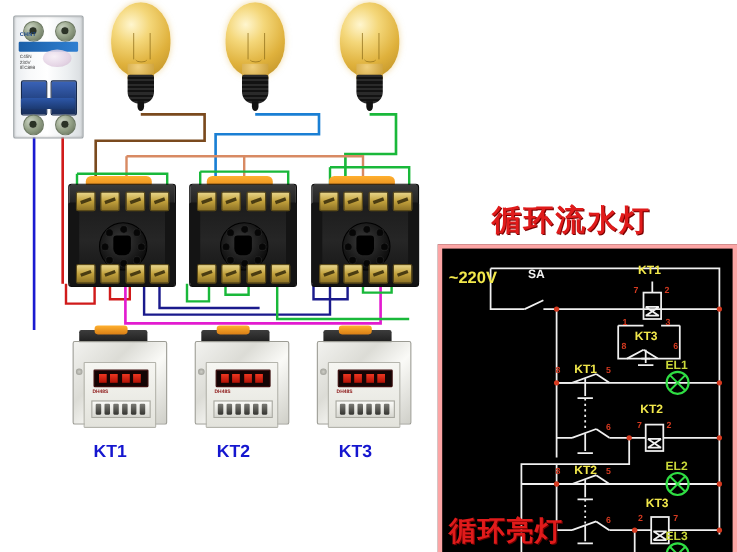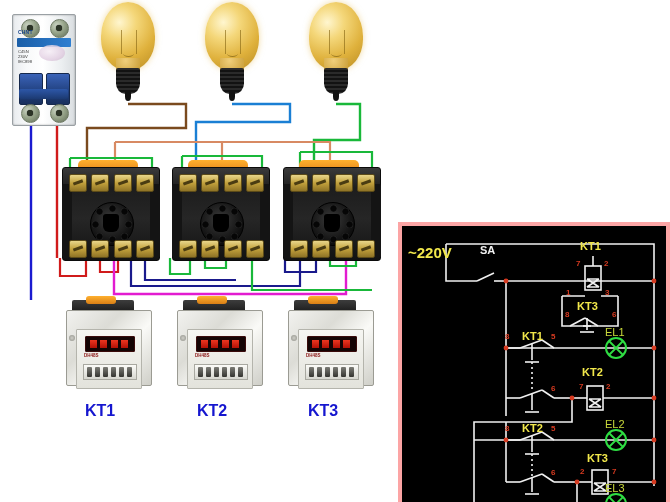--- a/index.html
+++ b/index.html
@@ -102,21 +102,21 @@
     font-family:"DejaVu Sans",sans-serif;letter-spacing:2px;
     text-shadow:1px 1px 0 #7a0000;}
   #panel{position:absolute;left:398px;top:222px;width:264px;height:278px;
     background:#000;border:4px solid #fca5a5;overflow:hidden;}
   #panel .bt{position:absolute;color:#e01b1b;font-weight:bold;font-size:25px;
     font-family:"DejaVu Sans",sans-serif;left:6px;top:240px;letter-spacing:1px;
     text-shadow:1px 1px 0 #6d0000;}
   .v220{position:absolute;left:6px;top:18px;color:#f2e84b;font-size:15px;font-weight:bold;}
   .sa{position:absolute;left:78px;top:18px;color:#f0f0f0;font-size:11px;font-weight:bold;}
   .ktx{position:absolute;color:#f2e84b;font-size:11px;font-weight:bold;}
-  .elx{position:absolute;color:#c9d83a;font-size:11px;font-weight:normal;}
+  .elx{position:absolute;color:#c9d83a;font-size:11px;font-weight:bold;}
   .tn{position:absolute;color:#d63a20;font-size:8px;font-weight:bold;}
 </style>
 </head>
 <body>
 
 <div id="root">
 
   <svg id="wires">
 
     <path d="M31,124 L31,300" stroke="#1b1bd0" stroke-width="2.4" fill="none"></path>
@@ -353,20 +353,21 @@
             <div class="dip" style="left:43px;"></div>
         </div>
       </div>
     </div>
   </div>
 
   <div class="kt-label" style="left:85px;top:402px;">KT1</div>
   <div class="kt-label" style="left:197px;top:402px;">KT2</div>
   <div class="kt-label" style="left:308px;top:402px;">KT3</div>
 
+  <div class="sch-title" style="left:447px;top:182px;">循环流水灯</div>
 
   <div id="panel">
 
     <svg width="264" height="278" viewBox="0 0 264 278">
       <g stroke="#f0f0f0" stroke-width="1.6" fill="none">
 
         <path d="M44,18 L252,18 L252,260"></path>
 
         <path d="M44,18 L44,55 L75,55"></path>
 
@@ -500,15 +501,16 @@
     <div class="tn" style="left:149px;top:242px;">6</div>
 
     <div class="ktx" style="left:185px;top:226px;">KT3</div>
     <div class="tn" style="left:178px;top:241px;">2</div>
     <div class="tn" style="left:210px;top:241px;">7</div>
 
     <div class="elx" style="left:203px;top:100px;">EL1</div>
     <div class="elx" style="left:203px;top:192px;">EL2</div>
     <div class="elx" style="left:203px;top:256px;">EL3</div>
 
+    <div class="bt">循环亮灯</div>
   </div>
 
 </div>
 
 </body></html>

